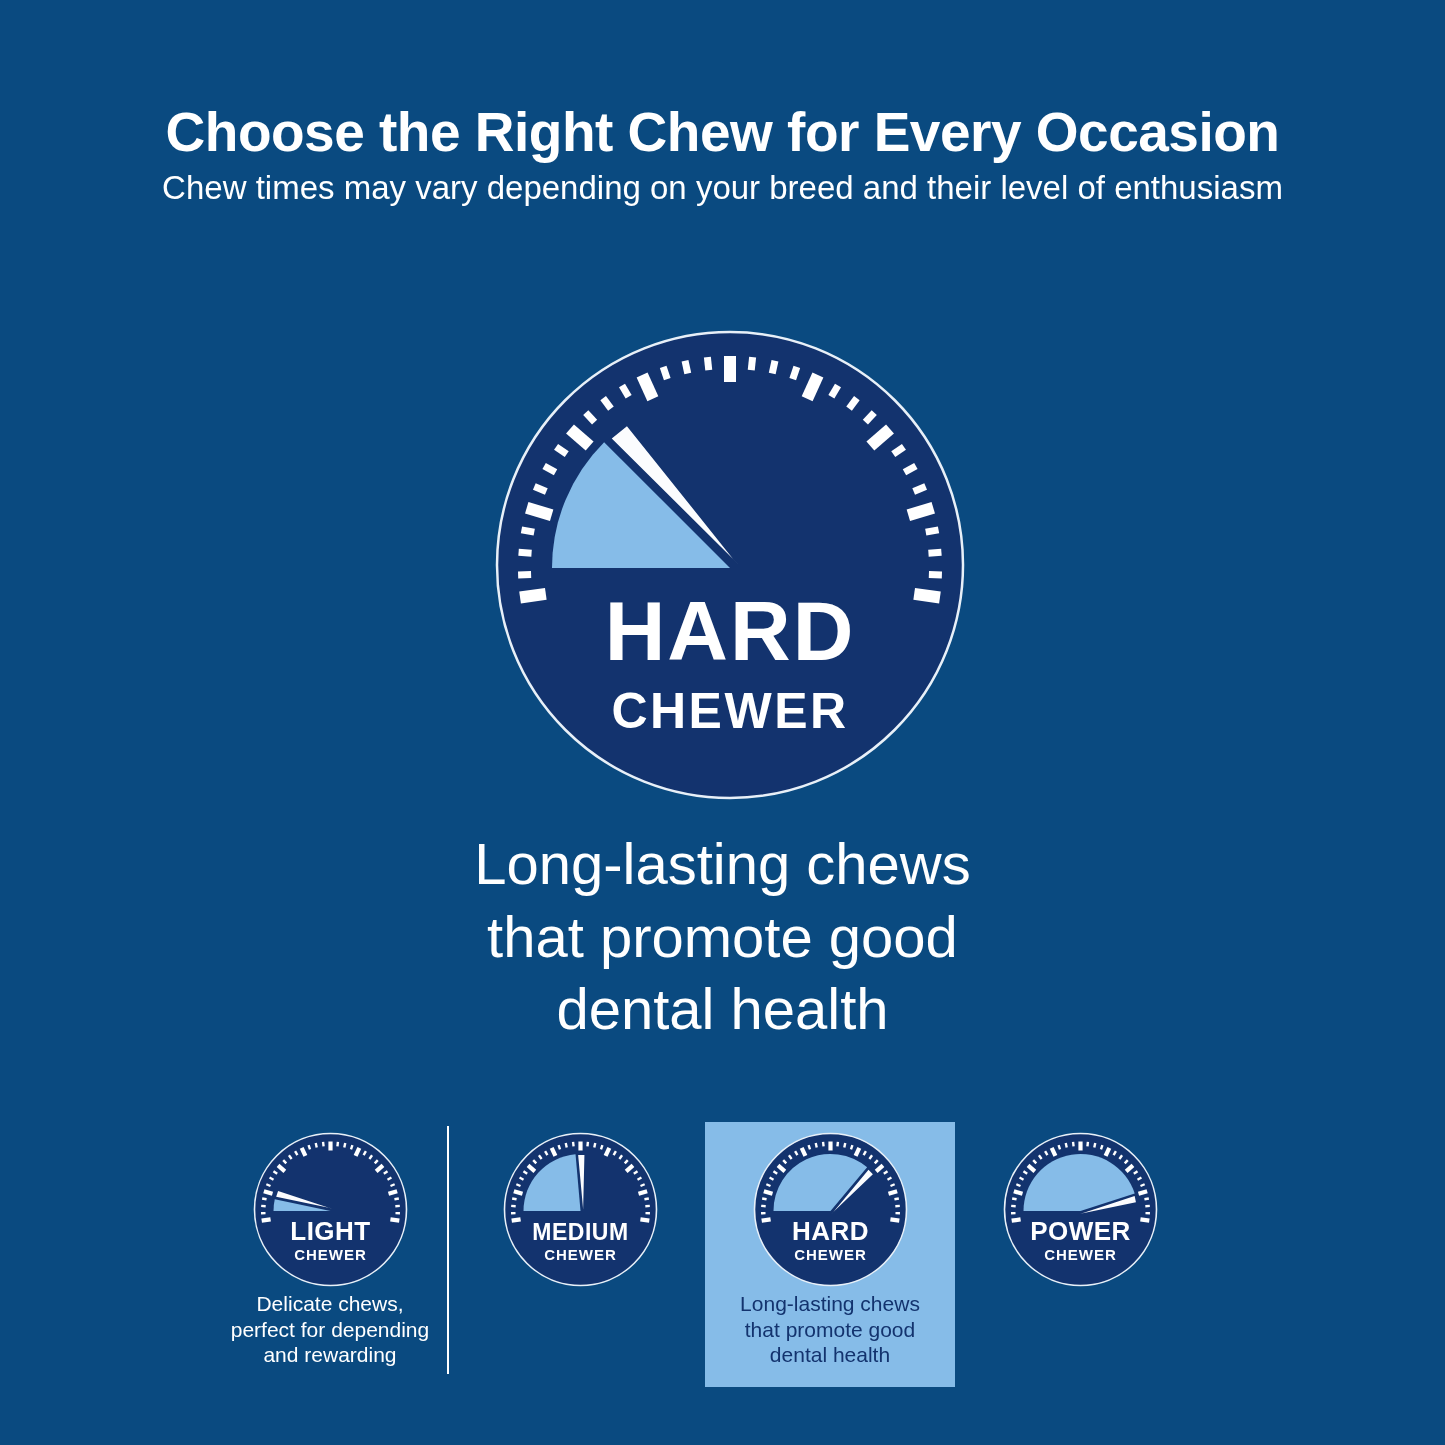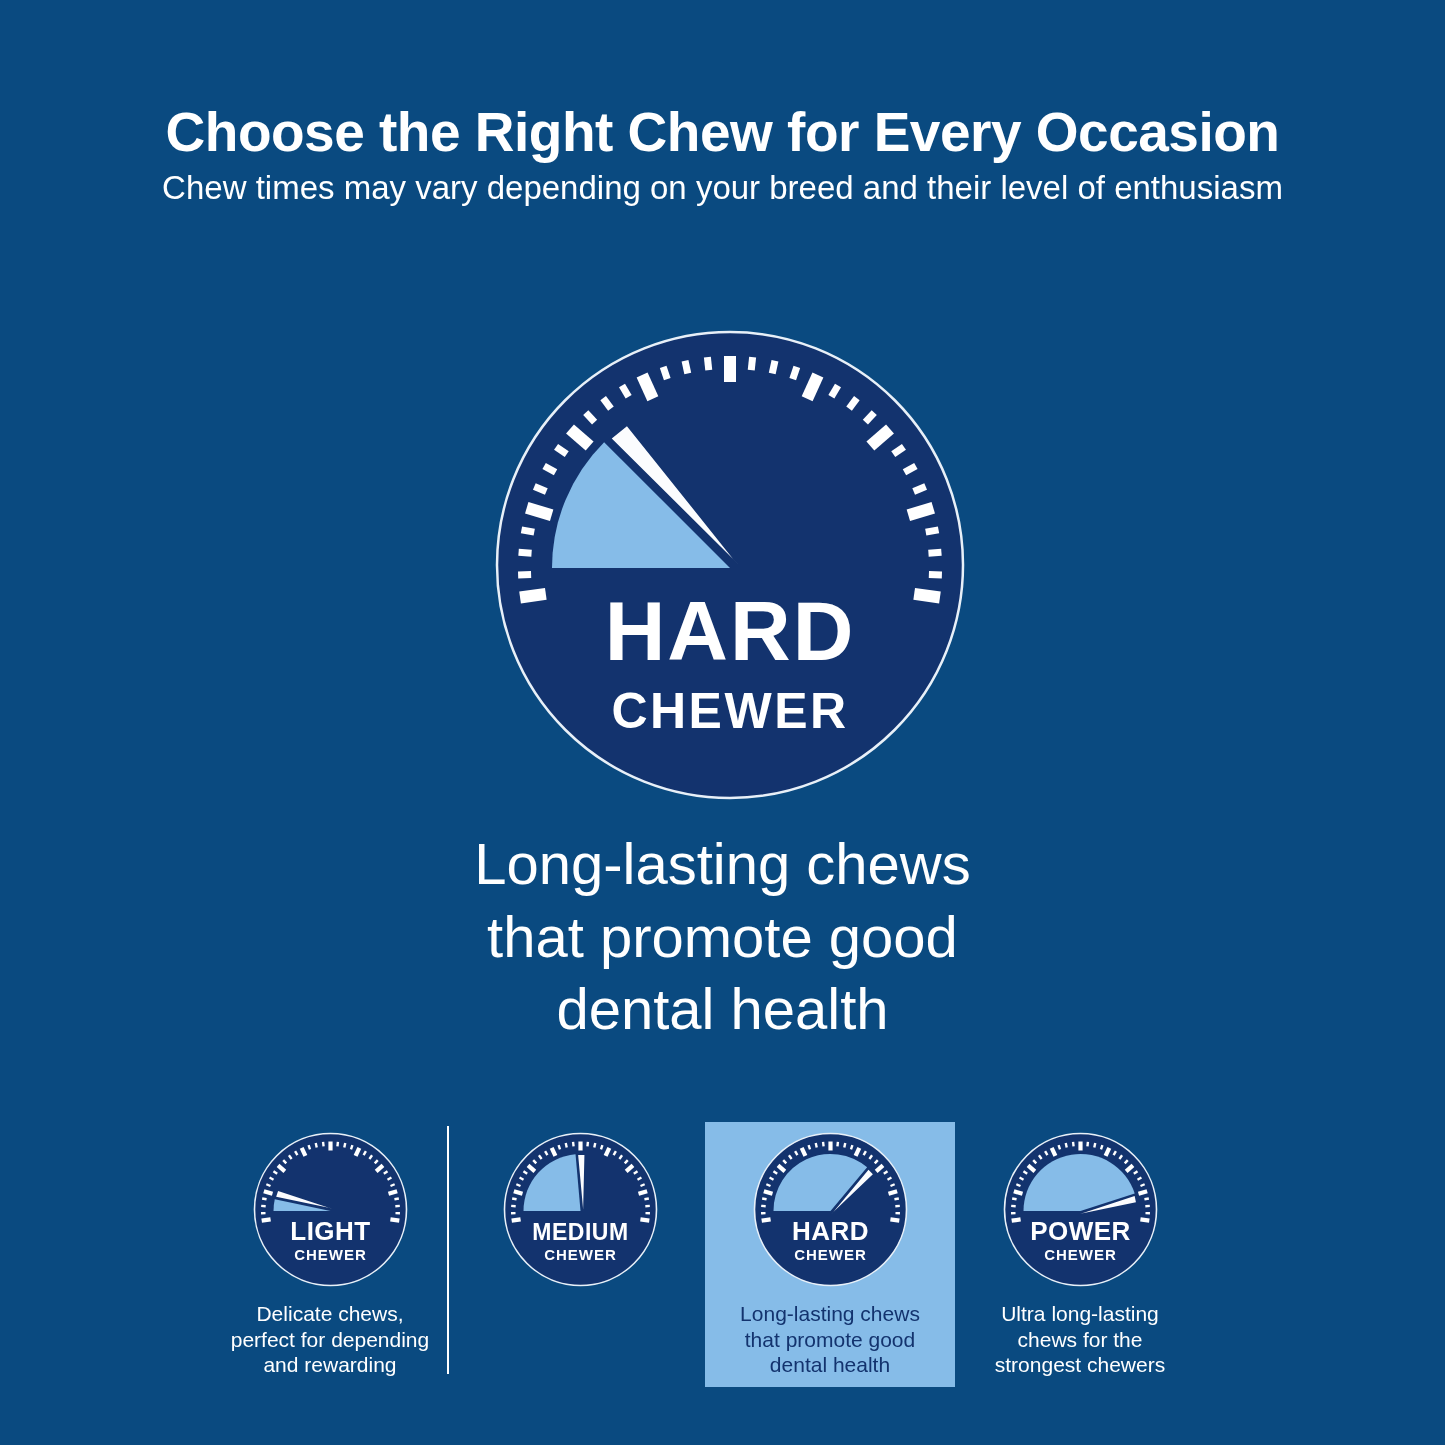--- a/index.html
+++ b/index.html
@@ -85,21 +85,21 @@
   }
   .level-card.highlight {
     background: #86bce8;
   }
   .level-badge {
     width: 155px;
     height: 155px;
   }
   .level-badge svg { display: block; }
   .level-caption {
-    margin-top: 14px;
+    margin-top: 4px;
     text-align: center;
     color: #ffffff;
     font-size: 21px;
     line-height: 1.22;
     font-weight: normal;
     padding: 0 6px;
   }
   .level-card.highlight .level-caption {
     color: #13336e;
   }
@@ -371,19 +371,14 @@
             <line x1="146.32" y1="88.67" x2="137.41" y2="87.42" stroke="#ffffff" stroke-width="4.2" stroke-linecap="butt"></line>
           </g>
           <g>
             <path d="M 77.5 79 L 20.50 79.00 A 57 57 0 0 1 131.71 61.39 Z" fill="#86bce8"></path>
             <path d="M 76.96 82.09 L 131.63 64.09 L 132.95 70.22 L 79.76 81.18 Z" fill="#fbfcfe"></path>
           </g>
           <text x="77.5" y="108" text-anchor="middle" fill="#ffffff" font-family="Liberation Sans, sans-serif" font-size="26" font-weight="bold" letter-spacing="0.5">POWER</text>
           <text x="77.5" y="128" text-anchor="middle" fill="#ffffff" font-family="Liberation Sans, sans-serif" font-size="15" font-weight="bold" letter-spacing="1">CHEWER</text>
         </svg>
       </div>
-      <div class="level-caption">
-        <span class="cap-line">Ultra long-lasting</span>
-        <span class="cap-line">chews for the</span>
-        <span class="cap-line">strongest chewers</span>
-      </div>
     </div>
   </div>
 
 </body></html>

